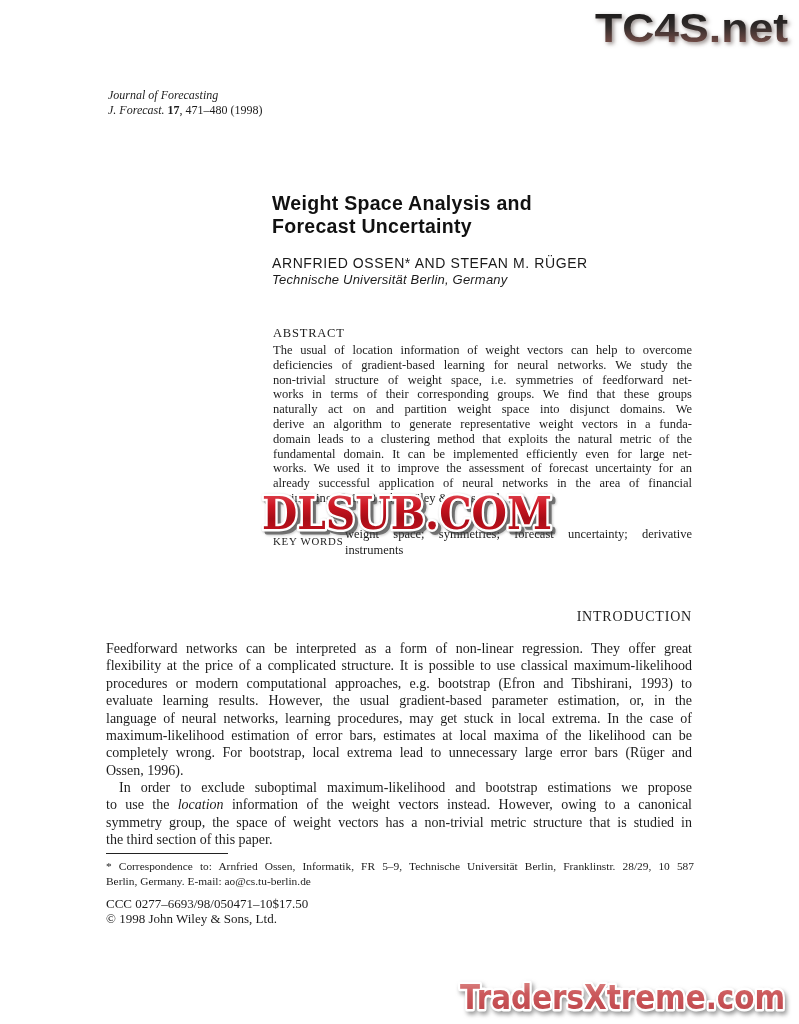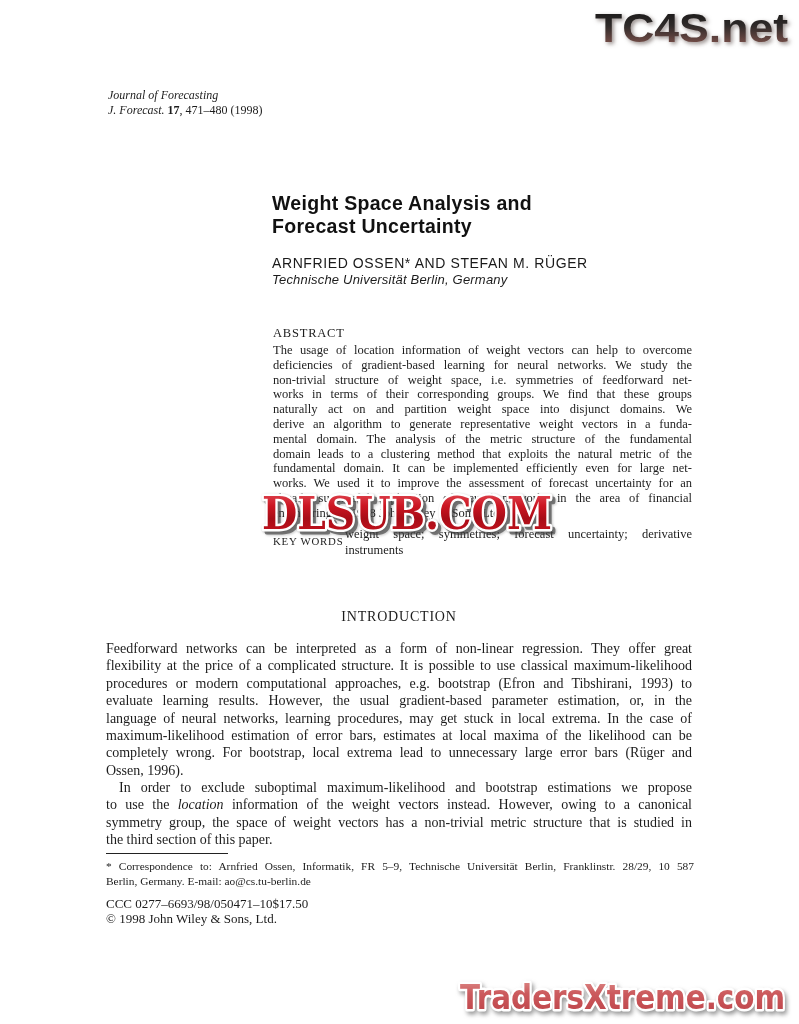--- a/index.html
+++ b/index.html
@@ -39,21 +39,21 @@
   .abstract-body { left:273px; top:343px; width:419px; font-size:12.5px; line-height:14.8px; }
   .lines .line { text-align:justify; text-align-last:justify; }
   .lines .line:last-child { text-align-last:left; }
 
   .keywords { left:273px; top:527px; width:419px; font-size:12.5px; line-height:15.6px; }
   .kw-label { position:absolute; left:0; top:7px; font-size:10.8px; letter-spacing:0.8px; }
   .kw-text { margin-left:72px; }
 
   
   .intro-heading {
-    left:106px; top:609px; width:586px; text-align:center;
+    left:106px; top:609px; width:586px; text-align:right;
     font-size:14px; letter-spacing:0.8px;
   }
   .para { left:106px; width:586px; font-size:14px; line-height:17.4px; }
   .para1 { top:640px; }
   .para2 { top:779px; }
 
   
   .footnote-rule { left:106px; top:853px; width:122px; border-top:1.2px solid #222; height:0; }
   .footnote { left:106px; top:859px; width:588px; font-size:11.4px; line-height:15px; }
   .ccc-block { left:106px; top:896px; font-size:13px; line-height:15.2px; }
@@ -93,27 +93,26 @@
 
   <div class="abs title">
     <div>Weight Space Analysis and</div>
     <div>Forecast Uncertainty</div>
   </div>
   <div class="abs authors">ARNFRIED OSSEN* AND STEFAN M. RÜGER</div>
   <div class="abs affiliation">Technische Universität Berlin, Germany</div>
 
   <div class="abs abstract-heading">ABSTRACT</div>
   <div class="abs abstract-body lines">
-      <div class="line">The usage of location information of weight vectors can help to overcome</div>
+      <div class="line">The usual of location information of weight vectors can help to overcome</div>
       <div class="line">deficiencies of gradient-based learning for neural networks. We study the</div>
       <div class="line">non-trivial structure of weight space, i.e. symmetries of feedforward net-</div>
       <div class="line">works in terms of their corresponding groups. We find that these groups</div>
       <div class="line">naturally act on and partition weight space into disjunct domains. We</div>
       <div class="line">derive an algorithm to generate representative weight vectors in a funda-</div>
-      <div class="line">mental domain. The analysis of the metric structure of the fundamental</div>
       <div class="line">domain leads to a clustering method that exploits the natural metric of the</div>
       <div class="line">fundamental domain. It can be implemented efficiently even for large net-</div>
       <div class="line">works. We used it to improve the assessment of forecast uncertainty for an</div>
       <div class="line">already successful application of neural networks in the area of financial</div>
       <div class="line">engineering. © 1998 John Wiley &amp; Sons, Ltd.</div>
     </div>
 
   <div class="abs keywords">
     <span class="kw-label">KEY WORDS</span>
     <div class="kw-text lines">

